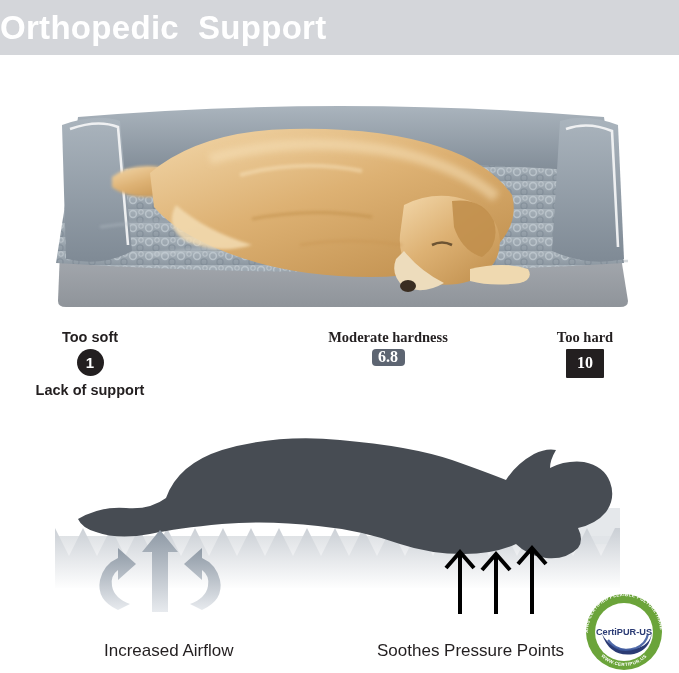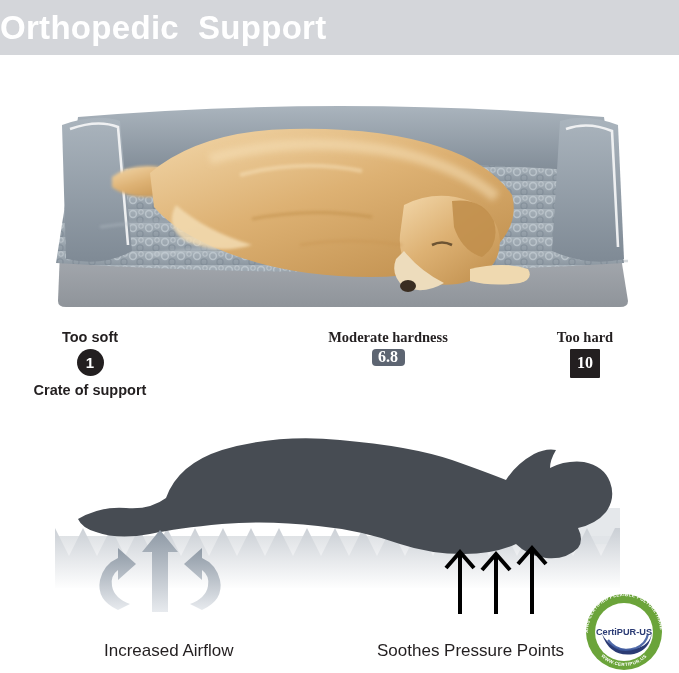--- a/index.html
+++ b/index.html
@@ -27,21 +27,21 @@
   .scale{position:absolute;left:0;top:330px;width:679px;height:96px;}
   .scale-stop{position:absolute;width:170px;text-align:center;}
   .stop-top{font-size:14.5px;font-weight:bold;color:#231f20;line-height:1.1;white-space:nowrap;}
   .stop-bot{font-size:14.5px;font-weight:bold;color:#231f20;line-height:1.15;margin-top:6px;}
   .badge{
     display:flex;align-items:center;justify-content:center;
     color:#fff;font-weight:bold;margin:3px auto 0;position:relative;z-index:3;
   }
   .badge-circle{width:27px;height:27px;border-radius:50%;background:#231f20;font-size:15px;}
   .badge-round{width:33px;height:17px;border-radius:4px;background:#5d6572;font-size:16px;}
-  .badge-square{width:30px;height:29px;border-radius:1px;background:#231f20;font-size:16px;}
+  .badge-square{width:38px;height:29px;border-radius:1px;background:#231f20;font-size:16px;}
 
   #stop-soft{left:5px;top:0;}
   #stop-mid{left:303px;top:0;font-family:Liberation Serif, serif;}
   #stop-hard{left:500px;top:0;font-family:Liberation Serif, serif;}
 
   
   .diagram{position:absolute;left:0;top:424px;width:679px;height:210px;}
   .diagram svg{display:block;}
 
   
@@ -153,21 +153,21 @@
         </g>
       </g>
     </svg>
   </div>
 
   <div class="scale">
 
     <div class="scale-stop" id="stop-soft">
       <div class="stop-top">Too soft</div>
       <div class="badge badge-circle">1</div>
-      <div class="stop-bot">Crate of support</div>
+      <div class="stop-bot">Lack of support</div>
     </div>
 
     <div class="scale-stop" id="stop-mid">
       <div class="stop-top">Moderate hardness</div>
       <div class="badge badge-round">6.8</div>
     </div>
 
     <div class="scale-stop" id="stop-hard">
       <div class="stop-top">Too hard</div>
       <div class="badge badge-square">10</div>

